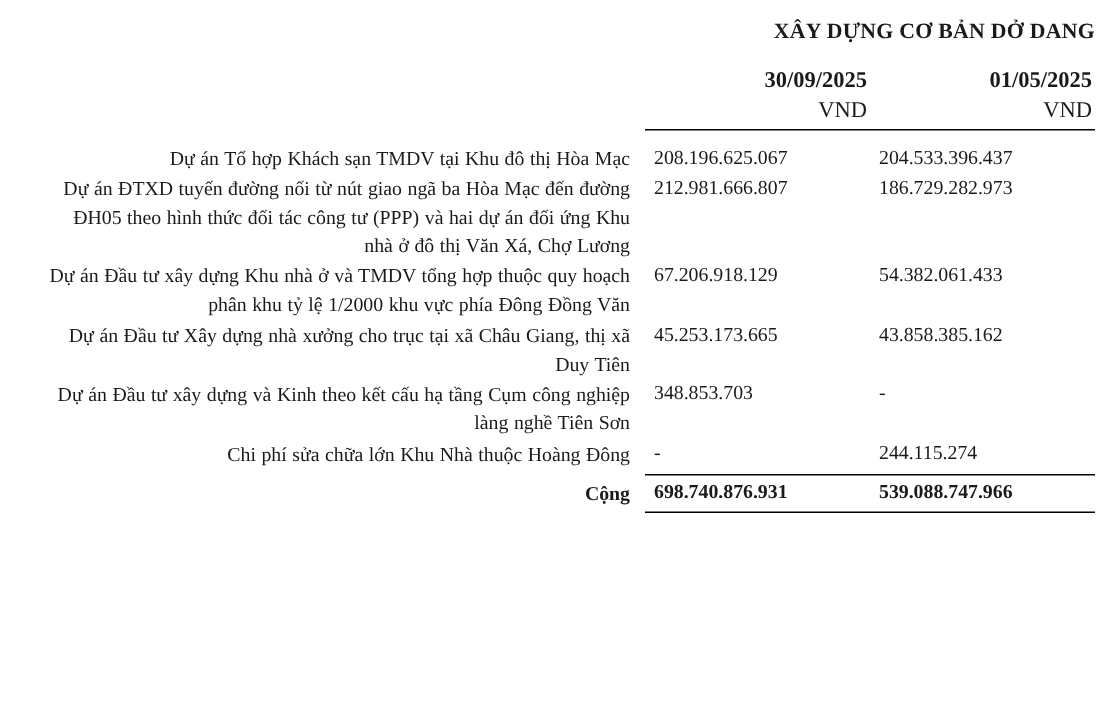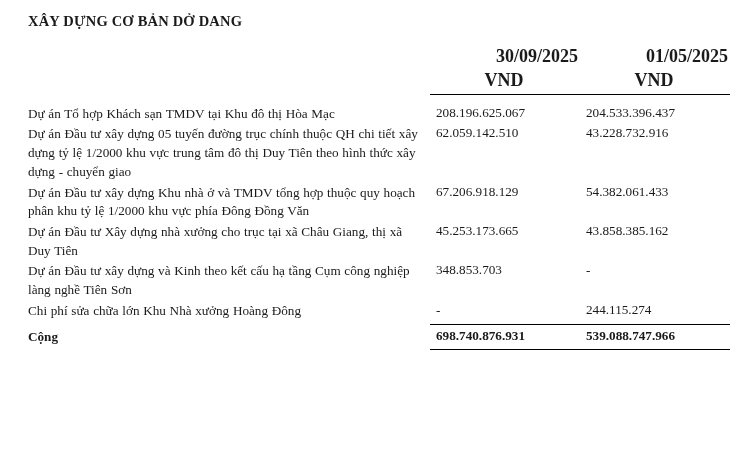--- a/index.html
+++ b/index.html
@@ -20,45 +20,45 @@
     height: 475px;
     box-sizing: border-box;
     padding: 10px 8px 0 26px;
   }
   .doc-title {
     font-family: "Liberation Serif", serif;
     font-weight: bold;
     font-size: 14.5px;
     letter-spacing: 0.2px;
     margin: 3px 0 14px 2px;
+    text-align: right;
   }
   table.fin {
     width: 704px;
     border-collapse: collapse;
     table-layout: fixed;
     font-size: 13.2px;
   }
   table.fin col.c-label { width: 404px; }
   table.fin col.c-val   { width: 150px; }
   .hdr-cell {
     text-align: right;
     font-weight: bold;
-    font-size: 18px;
+    font-size: 15px;
     padding: 0 2px 1px 0;
     vertical-align: bottom;
     line-height: 1.35;
   }
   .hdr-cell .unit {
     display: block;
-    font-weight: bold;
-    text-align: center;
+    font-weight: normal;
   }
   .spacer-row td { height: 9px; padding: 0; }
   td.label {
-    text-align: left;
+    text-align: right;
     padding: 1px 10px 1px 2px;
     line-height: 1.42;
     vertical-align: top;
     word-spacing: 0.4px;
   }
   td.val {
     text-align: left;
     padding: 1px 2px 1px 6px;
     vertical-align: top;
     white-space: nowrap;
@@ -131,41 +131,41 @@
           <td></td>
           <td></td>
       </tr>
 
       <tr>
         <td class="label">Dự án Tổ hợp Khách sạn TMDV tại Khu đô thị Hòa Mạc</td>
         <td class="val">208.196.625.067</td>
         <td class="val">204.533.396.437</td>
       </tr>
       <tr>
-        <td class="label">Dự án Đầu tư xây dựng 05 tuyến đường trục chính thuộc QH chi tiết xây dựng tỷ lệ 1/2000 khu vực trung tâm đô thị Duy Tiên theo hình thức xây dựng - chuyển giao</td>
-        <td class="val">62.059.142.510</td>
-        <td class="val">43.228.732.916</td>
+        <td class="label">Dự án ĐTXD tuyến đường nối từ nút giao ngã ba Hòa Mạc đến đường ĐH05 theo hình thức đối tác công tư (PPP) và hai dự án đối ứng Khu nhà ở đô thị Văn Xá, Chợ Lương</td>
+        <td class="val">212.981.666.807</td>
+        <td class="val">186.729.282.973</td>
       </tr>
       <tr>
         <td class="label">Dự án Đầu tư xây dựng Khu nhà ở và TMDV tổng hợp thuộc quy hoạch phân khu tỷ lệ 1/2000 khu vực phía Đông Đồng Văn</td>
         <td class="val">67.206.918.129</td>
         <td class="val">54.382.061.433</td>
       </tr>
       <tr>
         <td class="label">Dự án Đầu tư Xây dựng nhà xưởng cho trục tại xã Châu Giang, thị xã Duy Tiên</td>
         <td class="val">45.253.173.665</td>
         <td class="val">43.858.385.162</td>
       </tr>
       <tr>
         <td class="label">Dự án Đầu tư xây dựng và Kinh theo kết cấu hạ tầng Cụm công nghiệp làng nghề Tiên Sơn</td>
         <td class="val">348.853.703</td>
         <td class="val">-</td>
       </tr>
       <tr>
-        <td class="label">Chi phí sửa chữa lớn Khu Nhà xưởng Hoàng Đông</td>
+        <td class="label">Chi phí sửa chữa lớn Khu Nhà thuộc Hoàng Đông</td>
         <td class="val">-</td>
         <td class="val">244.115.274</td>
       </tr>
 
       <tr class="total-rule">
         <td>
             <div class="blank">&nbsp;</div>
           </td>
         <td>
             <div class="rule-seg"></div>

